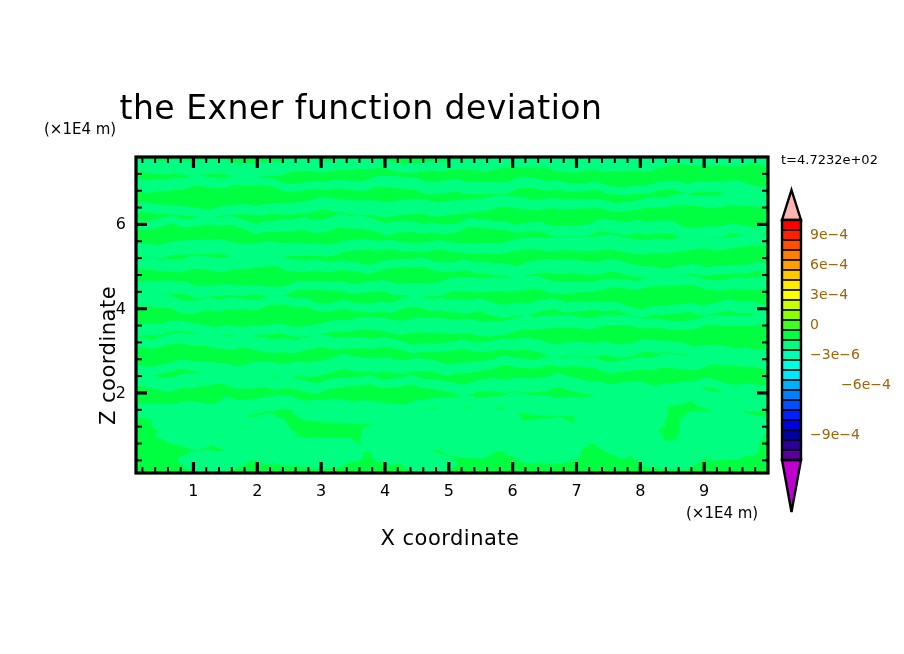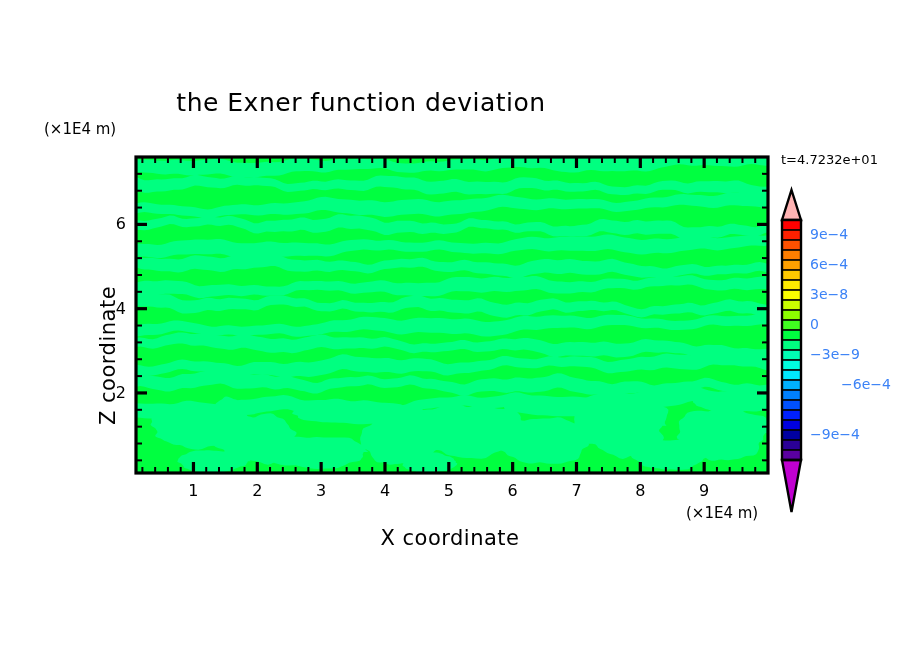--- a/index.html
+++ b/index.html
@@ -20,21 +20,21 @@
     color: #000000;
     white-space: pre;
     font-family: "DejaVu Sans", sans-serif;
     font-weight: 400;
   }
   #plot-title {
     left: 0;
     top: 88px;
     width: 722px;
     text-align: center;
-    font-size: 25px;
+    font-size: 33px;
     letter-spacing: 0.5px;
   }
   #y-unit-label {
     left: 44px;
     top: 120px;
     font-size: 15px;
   }
   #x-unit-label {
     left: 686px;
     top: 504px;
@@ -69,35 +69,35 @@
     white-space: pre;
   }
   #plot-svg, #cbar-svg {
     position: absolute;
     display: block;
   }
   #plot-svg { left: 130px; top: 150px; }
   #cbar-svg { left: 772px; top: 186px; }
   .cbar-label {
     position: absolute;
-    color: #3b82f6;
+    color: #a16207;
     font-size: 14px;
     white-space: pre;
   }
 </style>
 </head>
 <body>
 
 <div id="page">
 
   <div class="txt" id="plot-title">the Exner function deviation</div>
 
   <div class="txt" id="y-unit-label">(×1E4 m)</div>
 
-  <div class="txt" id="time-stamp">t=4.7232e+01</div>
+  <div class="txt" id="time-stamp">t=4.7232e+02</div>
 
   <svg id="plot-svg" width="644" height="330">
       <defs>
         <clipPath id="pclip">
           <rect x="6" y="7" width="632" height="316"></rect>
         </clipPath>
       </defs>
       <g clip-path="url(#pclip)">
         <rect x="6" y="7" width="632" height="316" fill="#00ff40"></rect>
         <path d="M6.00,9.71L10.21,9.74L14.43,9.76L18.64,9.72L22.85,9.90L27.07,10.39L31.28,10.84L35.49,10.78L39.71,10.22L43.92,9.67L48.13,9.69L52.35,10.28L56.56,10.87L60.77,10.98L64.99,10.63L69.20,10.21L73.41,9.99L77.63,9.79L81.84,9.36L86.05,8.81L90.27,8.70L94.48,9.43L98.69,10.77L102.91,12.03L107.12,12.67L111.33,12.77L115.55,12.76L119.76,12.90L123.97,12.99L128.19,12.74L132.40,12.22L136.61,11.85L140.83,11.93L145.04,12.18L149.25,12.00L153.47,11.09L157.68,9.82L161.89,8.85L166.11,8.51L170.32,8.59L174.53,8.71L178.75,8.83L182.96,9.23L187.17,10.02L191.39,10.80L195.60,11.00L199.81,10.42L204.03,9.52L208.24,8.96L212.45,8.97L216.67,9.21L220.88,9.23L225.09,9.01L229.31,8.87L233.52,9.02L237.73,9.24L241.95,9.13L246.16,8.70L250.37,8.48L254.59,9.02L258.80,10.31L263.01,11.75L267.23,12.74L271.44,13.18L275.65,13.38L279.87,13.57L284.08,13.57L288.29,13.08L292.51,12.19L296.72,11.42L300.93,11.25L305.15,11.56L309.36,11.78L313.57,11.41L317.79,10.58L322.00,9.82L326.21,9.47L330.43,9.37L334.64,9.21L338.85,8.95L343.07,8.96L347.28,9.44L351.49,10.09L355.71,10.23L359.92,9.50L364.13,8.17L368.35,6.90L372.56,6.10L376.77,5.60L380.99,5.08L385.20,4.51L389.41,4.22L393.63,4.44L397.84,4.89L402.05,5.02L406.27,4.65L410.48,4.17L414.69,4.22L418.91,4.99L423.12,6.08L427.33,6.91L431.55,7.33L435.76,7.59L439.97,7.87L444.19,7.97L448.40,7.51L452.61,6.51L456.83,5.51L461.04,5.14L465.25,5.53L469.47,6.17L473.68,6.50L477.89,6.46L482.11,6.38L486.32,6.53L490.53,6.77L494.75,6.72L498.96,6.38L503.17,6.16L507.39,6.46L511.60,7.13L515.81,7.54L520.03,7.17L524.24,6.10L528.45,4.90L532.67,4.00L536.88,3.35L541.09,2.71L545.31,2.08L549.52,1.85L553.73,2.32L557.95,3.25L562.16,3.99L566.37,4.10L570.59,3.80L574.80,3.68L579.01,4.07L583.23,4.77L587.44,5.31L591.65,5.57L595.87,5.81L600.08,6.25L604.29,6.66L608.51,6.58L612.72,5.82L616.93,4.85L621.15,4.39L625.36,4.73L629.57,5.56L633.79,6.33L638.00,6.84L638.00,16.05L633.79,15.60L629.57,14.91L625.36,14.17L621.15,13.92L616.93,14.50L612.72,15.59L608.51,16.48L604.29,16.72L600.08,16.45L595.87,16.18L591.65,16.11L587.44,16.03L583.23,15.67L579.01,15.16L574.80,14.96L570.59,15.28L566.37,15.78L562.16,15.86L557.95,15.33L553.73,14.60L549.52,14.33L545.31,14.75L541.09,15.57L536.88,16.40L532.67,17.23L528.45,18.30L524.24,19.68L520.03,20.90L515.81,21.43L511.60,21.15L507.39,20.61L503.17,20.44L498.96,20.77L494.75,21.21L490.53,21.33L486.32,21.17L482.11,21.07L477.89,21.19L473.68,21.27L469.47,20.95L465.25,20.32L461.04,19.92L456.83,20.26L452.61,21.22L448.40,22.17L444.19,22.56L439.97,22.38L435.76,22.01L431.55,21.65L427.33,21.11L423.12,20.15L418.91,18.92L414.69,18.01L410.48,17.80L406.27,18.11L402.05,18.31L397.84,18.00L393.63,17.36L389.41,16.96L385.20,17.04L380.99,17.42L376.77,17.75L372.56,18.04L368.35,18.65L364.13,19.71L359.92,20.84L355.71,21.39L351.49,21.05L347.28,20.22L343.07,19.56L338.85,19.38L334.64,19.47L330.43,19.47L326.21,19.42L322.00,19.64L317.79,20.27L313.57,20.98L309.36,21.25L305.15,20.94L300.93,20.54L296.72,20.65L292.51,21.36L288.29,22.22L284.08,22.69L279.87,22.67L275.65,22.48L271.44,22.30L267.23,21.89L263.01,20.94L258.80,19.56L254.59,18.35L250.37,17.89L246.16,18.21L241.95,18.74L237.73,18.97L233.52,18.89L229.31,18.88L225.09,19.17L220.88,19.55L216.67,19.70L212.45,19.64L208.24,19.81L204.03,20.56L199.81,21.65L195.60,22.42L191.39,22.42L187.17,21.83L182.96,21.25L178.75,21.05L174.53,21.12L170.32,21.20L166.11,21.31L161.89,21.84L157.68,23.00L153.47,24.45L149.25,25.52L145.04,25.87L140.83,25.77L136.61,25.84L132.40,26.33L128.19,26.98L123.97,27.35L119.76,27.36L115.55,27.30L111.33,27.39L107.12,27.35L102.91,26.75L98.69,25.53L94.48,24.21L90.27,23.49L86.05,23.60L81.84,24.12L77.63,24.51L73.41,24.66L69.20,24.83L64.99,25.16L60.77,25.43L56.56,25.22L52.35,24.51L48.13,23.80L43.92,23.64L39.71,24.04L35.49,24.45L31.28,24.35L27.07,23.73L22.85,23.06L18.64,22.70L14.43,22.55L10.21,22.33L6.00,22.11Z" fill="#00ff80"></path>
@@ -318,20 +318,20 @@
       <rect x="10" y="234" width="19" height="10.4" fill="#0000e0" stroke="#000" stroke-width="1.6"></rect>
       <rect x="10" y="244" width="19" height="10.4" fill="#0000a0" stroke="#000" stroke-width="1.6"></rect>
       <rect x="10" y="254" width="19" height="10.4" fill="#2a0096" stroke="#000" stroke-width="1.6"></rect>
       <rect x="10" y="264" width="19" height="10.4" fill="#5a00a0" stroke="#000" stroke-width="1.6"></rect>
       <path d="M19.5,326 L10,274 L29,274 Z" fill="#c000d0" stroke="#000" stroke-width="2.4" stroke-linejoin="miter"></path>
       <rect x="10" y="34" width="19" height="240" fill="none" stroke="#000" stroke-width="2.4"></rect>
     </svg>
   <div id="cbar-labels">
       <div class="cbar-label" style="left: 810px; top: 226px;">9e−4</div>
       <div class="cbar-label" style="left: 810px; top: 256px;">6e−4</div>
-      <div class="cbar-label" style="left: 810px; top: 286px;">3e−8</div>
+      <div class="cbar-label" style="left: 810px; top: 286px;">3e−4</div>
       <div class="cbar-label" style="left: 810px; top: 316px;">0</div>
-      <div class="cbar-label" style="left: 810px; top: 346px;">−3e−9</div>
+      <div class="cbar-label" style="left: 810px; top: 346px;">−3e−6</div>
       <div class="cbar-label" style="left: 810px; top: 376px; margin-left: 31px;">−6e−4</div>
       <div class="cbar-label" style="left: 810px; top: 406px; margin-top: 20px;">−9e−4</div>
     </div>
 
 </div>
 
 </body></html>

